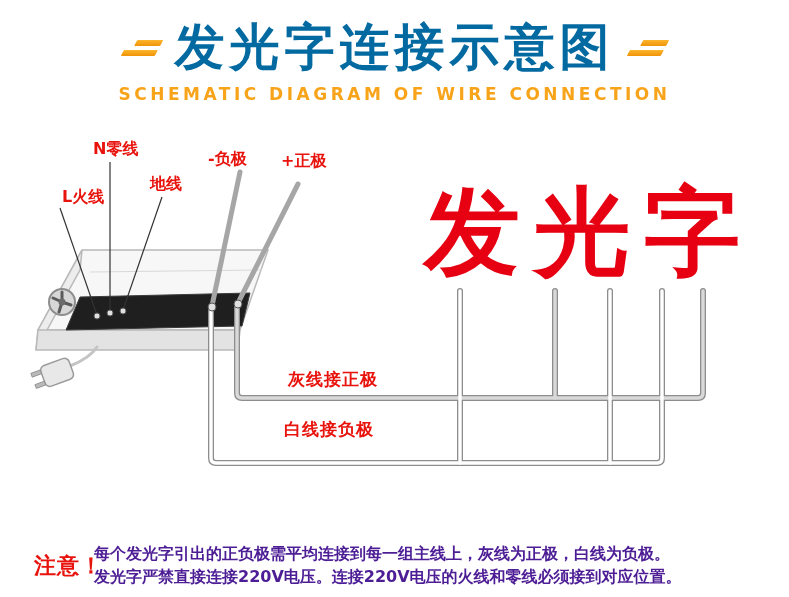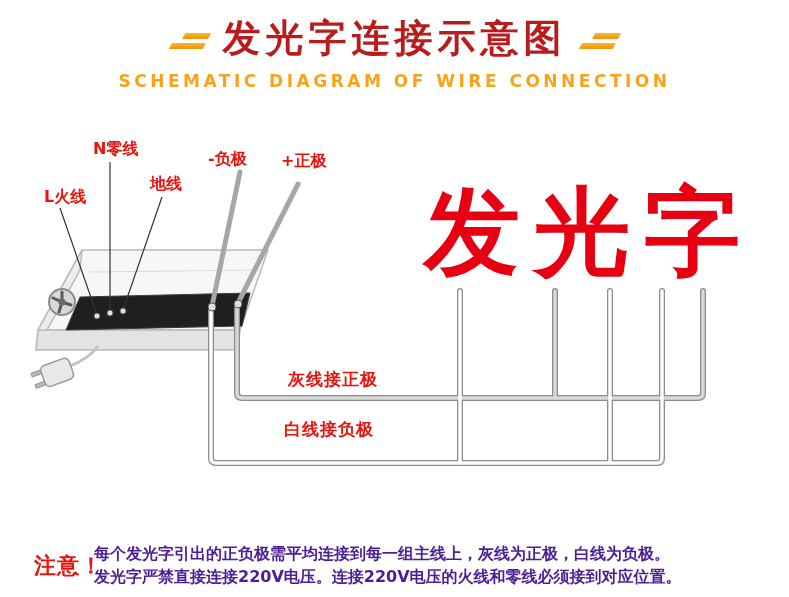--- a/index.html
+++ b/index.html
@@ -5,21 +5,21 @@
   * { margin:0; padding:0; box-sizing:border-box; }
   html,body { background:#fff; }
   body { font-family:"DejaVu Sans","Liberation Sans",sans-serif; }
   .page { position:relative; width:789px; height:597px; background:#fff; overflow:hidden; }
 
   .diagram-svg { position:absolute; left:0; top:0; }
 
   
   .header { position:absolute; top:20px; left:0; width:100%; text-align:center; }
   .title-row { display:flex; align-items:center; justify-content:center; gap:16px; }
-  .title { font-size:38px; font-weight:bold; color:#b91c1c; letter-spacing:5px; line-height:1.1;font-family:Liberation Mono, monospace; }
+  .title { font-size:50px; font-weight:bold; color:#0369a1; letter-spacing:5px; line-height:1.1; }
   .deco { display:inline-block; transform:skewX(-28deg); }
   .deco i { display:block; height:6px; background:linear-gradient(180deg,#fcb62e,#f09307); border-radius:1px; margin:4px 0; }
   .deco i:first-child { width:26px; margin-left:8px; }
   .deco i:last-child { width:34px; }
   .subtitle { margin-top:9px; color:#f8a41b; font-size:17px; font-weight:bold; letter-spacing:3.5px; }
 
   
   .lbl { position:absolute; color:#e8130c; font-size:16px; font-weight:bold; white-space:nowrap; line-height:1.2; }
   .lbl.big { font-size:17px; letter-spacing:1px; }
   .sign { position:absolute; left:424px; top:184px; font-size:96px; font-weight:900; color:#e60012; letter-spacing:14px; line-height:1; white-space:nowrap; }
@@ -124,21 +124,21 @@
         </span>
       <h1 class="title">发光字连接示意图</h1>
       <span class="deco">
           <i></i>
           <i></i>
         </span>
     </div>
     <div class="subtitle">SCHEMATIC DIAGRAM OF WIRE CONNECTION</div>
   </header>
 
-  <span class="lbl" style="left:44px;top:187px">L火线</span>
+  <span class="lbl" style="left:62px;top:187px">L火线</span>
   <span class="lbl" style="left:93px;top:139px">N零线</span>
   <span class="lbl" style="left:150px;top:174px">地线</span>
   <span class="lbl" style="left:208px;top:149px">-负极</span>
   <span class="lbl" style="left:281px;top:151px">+正极</span>
 
   <span class="lbl big" style="left:288px;top:369px">灰线接正极</span>
   <span class="lbl big" style="left:284px;top:419px">白线接负极</span>
 
   <div class="sign">发光字</div>
 

